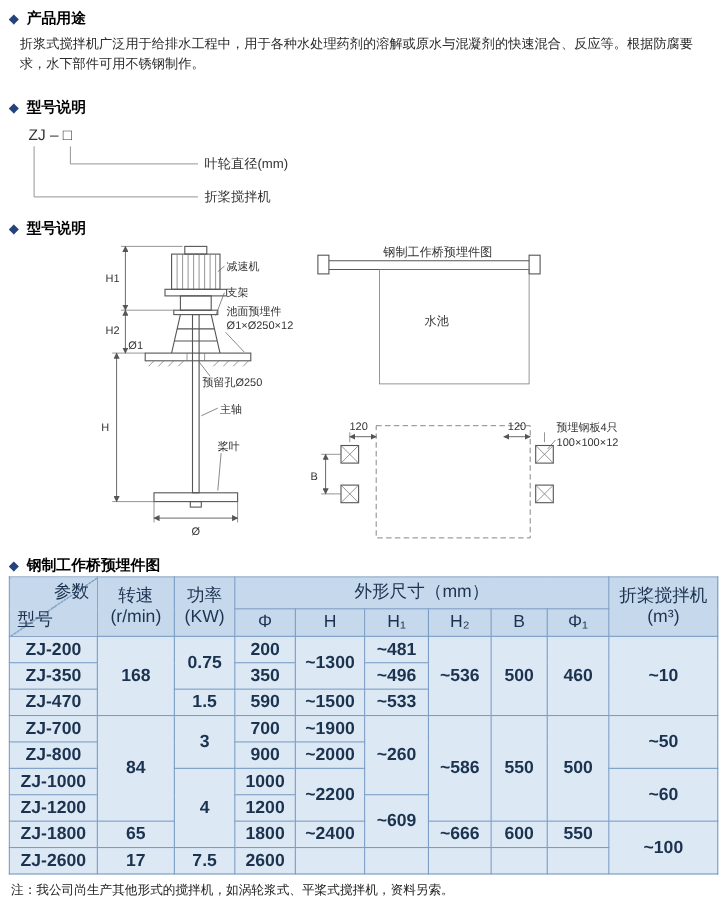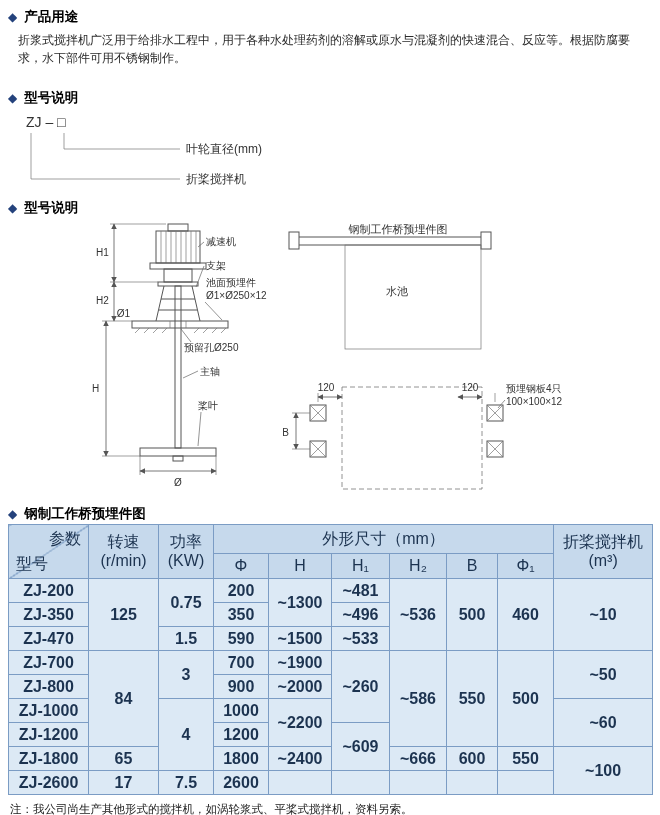--- a/index.html
+++ b/index.html
@@ -197,21 +197,21 @@
         <th>H</th>
         <th>H₁</th>
         <th>H₂</th>
         <th>B</th>
         <th>Φ₁</th>
       </tr>
     </thead>
     <tbody>
       <tr>
         <td>ZJ-200</td>
-        <td rowspan="3">125</td>
+        <td rowspan="3">168</td>
         <td rowspan="2">0.75</td>
         <td>200</td>
         <td rowspan="2">~1300</td>
         <td>~481</td>
         <td rowspan="3">~536</td>
         <td rowspan="3">500</td>
         <td rowspan="3">460</td>
         <td rowspan="3">~10</td>
       </tr>
       <tr>

